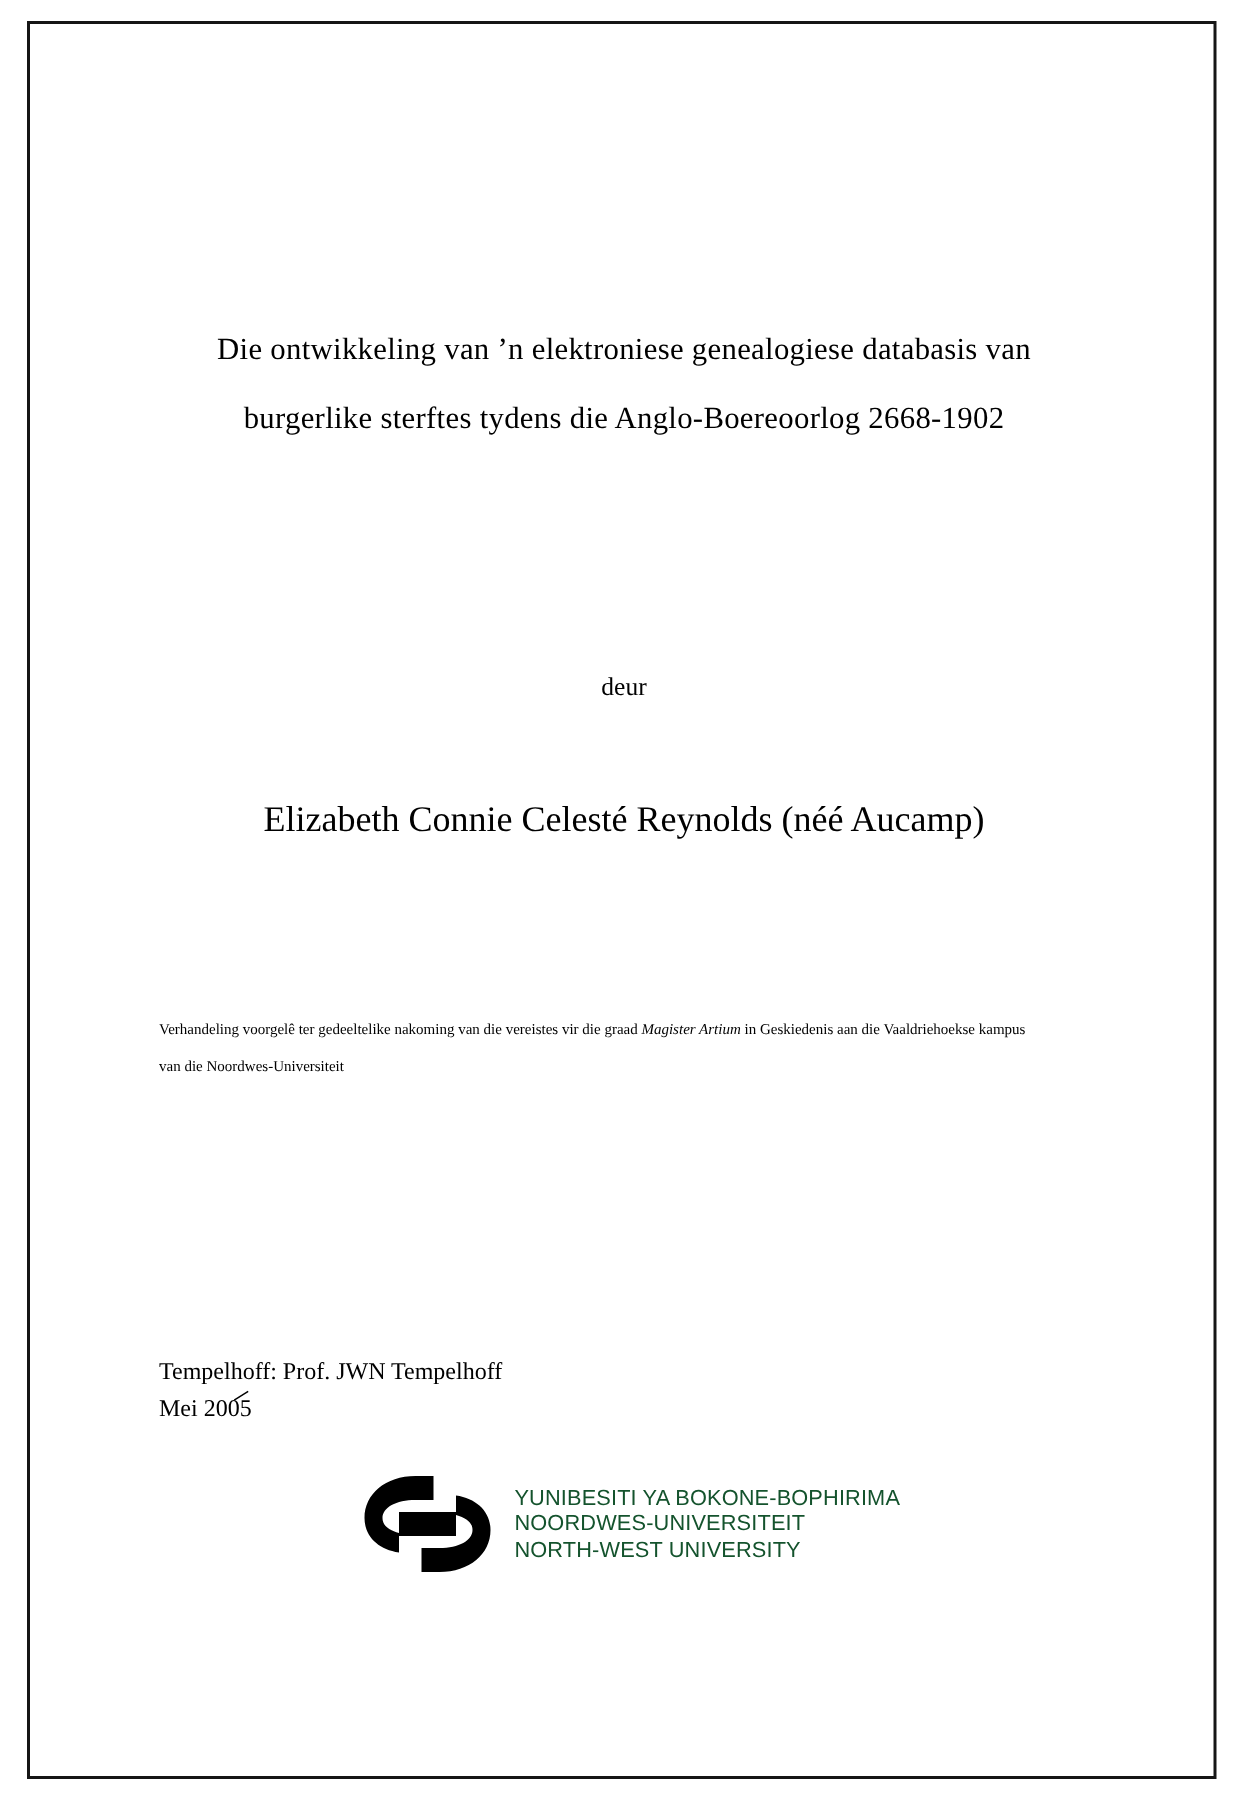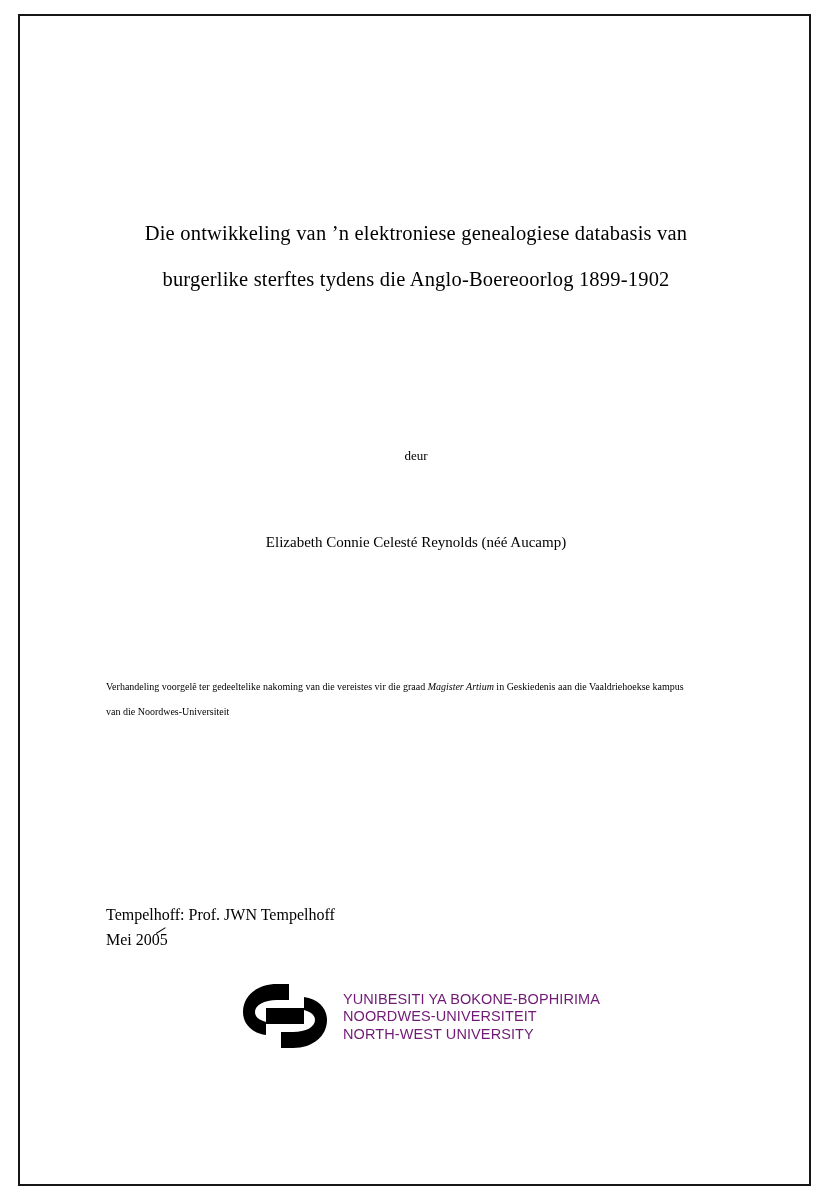--- a/index.html
+++ b/index.html
@@ -56,30 +56,30 @@
     letter-spacing: 0.2px;
     white-space: nowrap;
   }
 
   .by-line {
     position: absolute;
     left: 66px;
     top: 432px;
     width: 660px;
     text-align: center;
-    font-size: 13px;
+    font-size: 17px;
   }
 
   .author-line {
     position: absolute;
     left: 66px;
     top: 518px;
     width: 660px;
     text-align: center;
-    font-size: 15px;
+    font-size: 24px;
   }
 
   .statement {
     position: absolute;
     left: 86px;
     top: 658px;
     width: 620px;
     font-size: 10px;
     line-height: 25px;
     text-align: justify;
@@ -131,34 +131,34 @@
   .logo-mark {
     width: 104px;
     height: 76px;
     margin-right: 6px;
   }
   .logo-text {
     font-family: "Liberation Sans", sans-serif;
     font-size: 14.5px;
     line-height: 17.5px;
     letter-spacing: 0.1px;
-    color: #701a75;
+    color: #14532d;
     padding-top: 2px;
   }
 </style>
 </head>
 <body>
 
 <div class="page">
   <div class="scan-frame">
     <div class="sheet">
 
       <div class="title-block">
         <div class="title-line">Die ontwikkeling van ’n elektroniese genealogiese databasis van</div>
-        <div class="title-line">burgerlike sterftes tydens die Anglo-Boereoorlog 1899-1902</div>
+        <div class="title-line">burgerlike sterftes tydens die Anglo-Boereoorlog 2668-1902</div>
       </div>
 
       <div class="by-line">deur</div>
 
       <div class="author-line">Elizabeth Connie Celesté Reynolds (néé Aucamp)</div>
 
       <div class="statement">
         <span>Verhandeling voorgelê ter gedeeltelike nakoming van die vereistes vir die graad </span><em>Magister Artium</em><span> in Geskiedenis aan die Vaaldriehoekse kampus</span>
         <div class="last-lines">van die Noordwes-Universiteit</div>
       </div>

